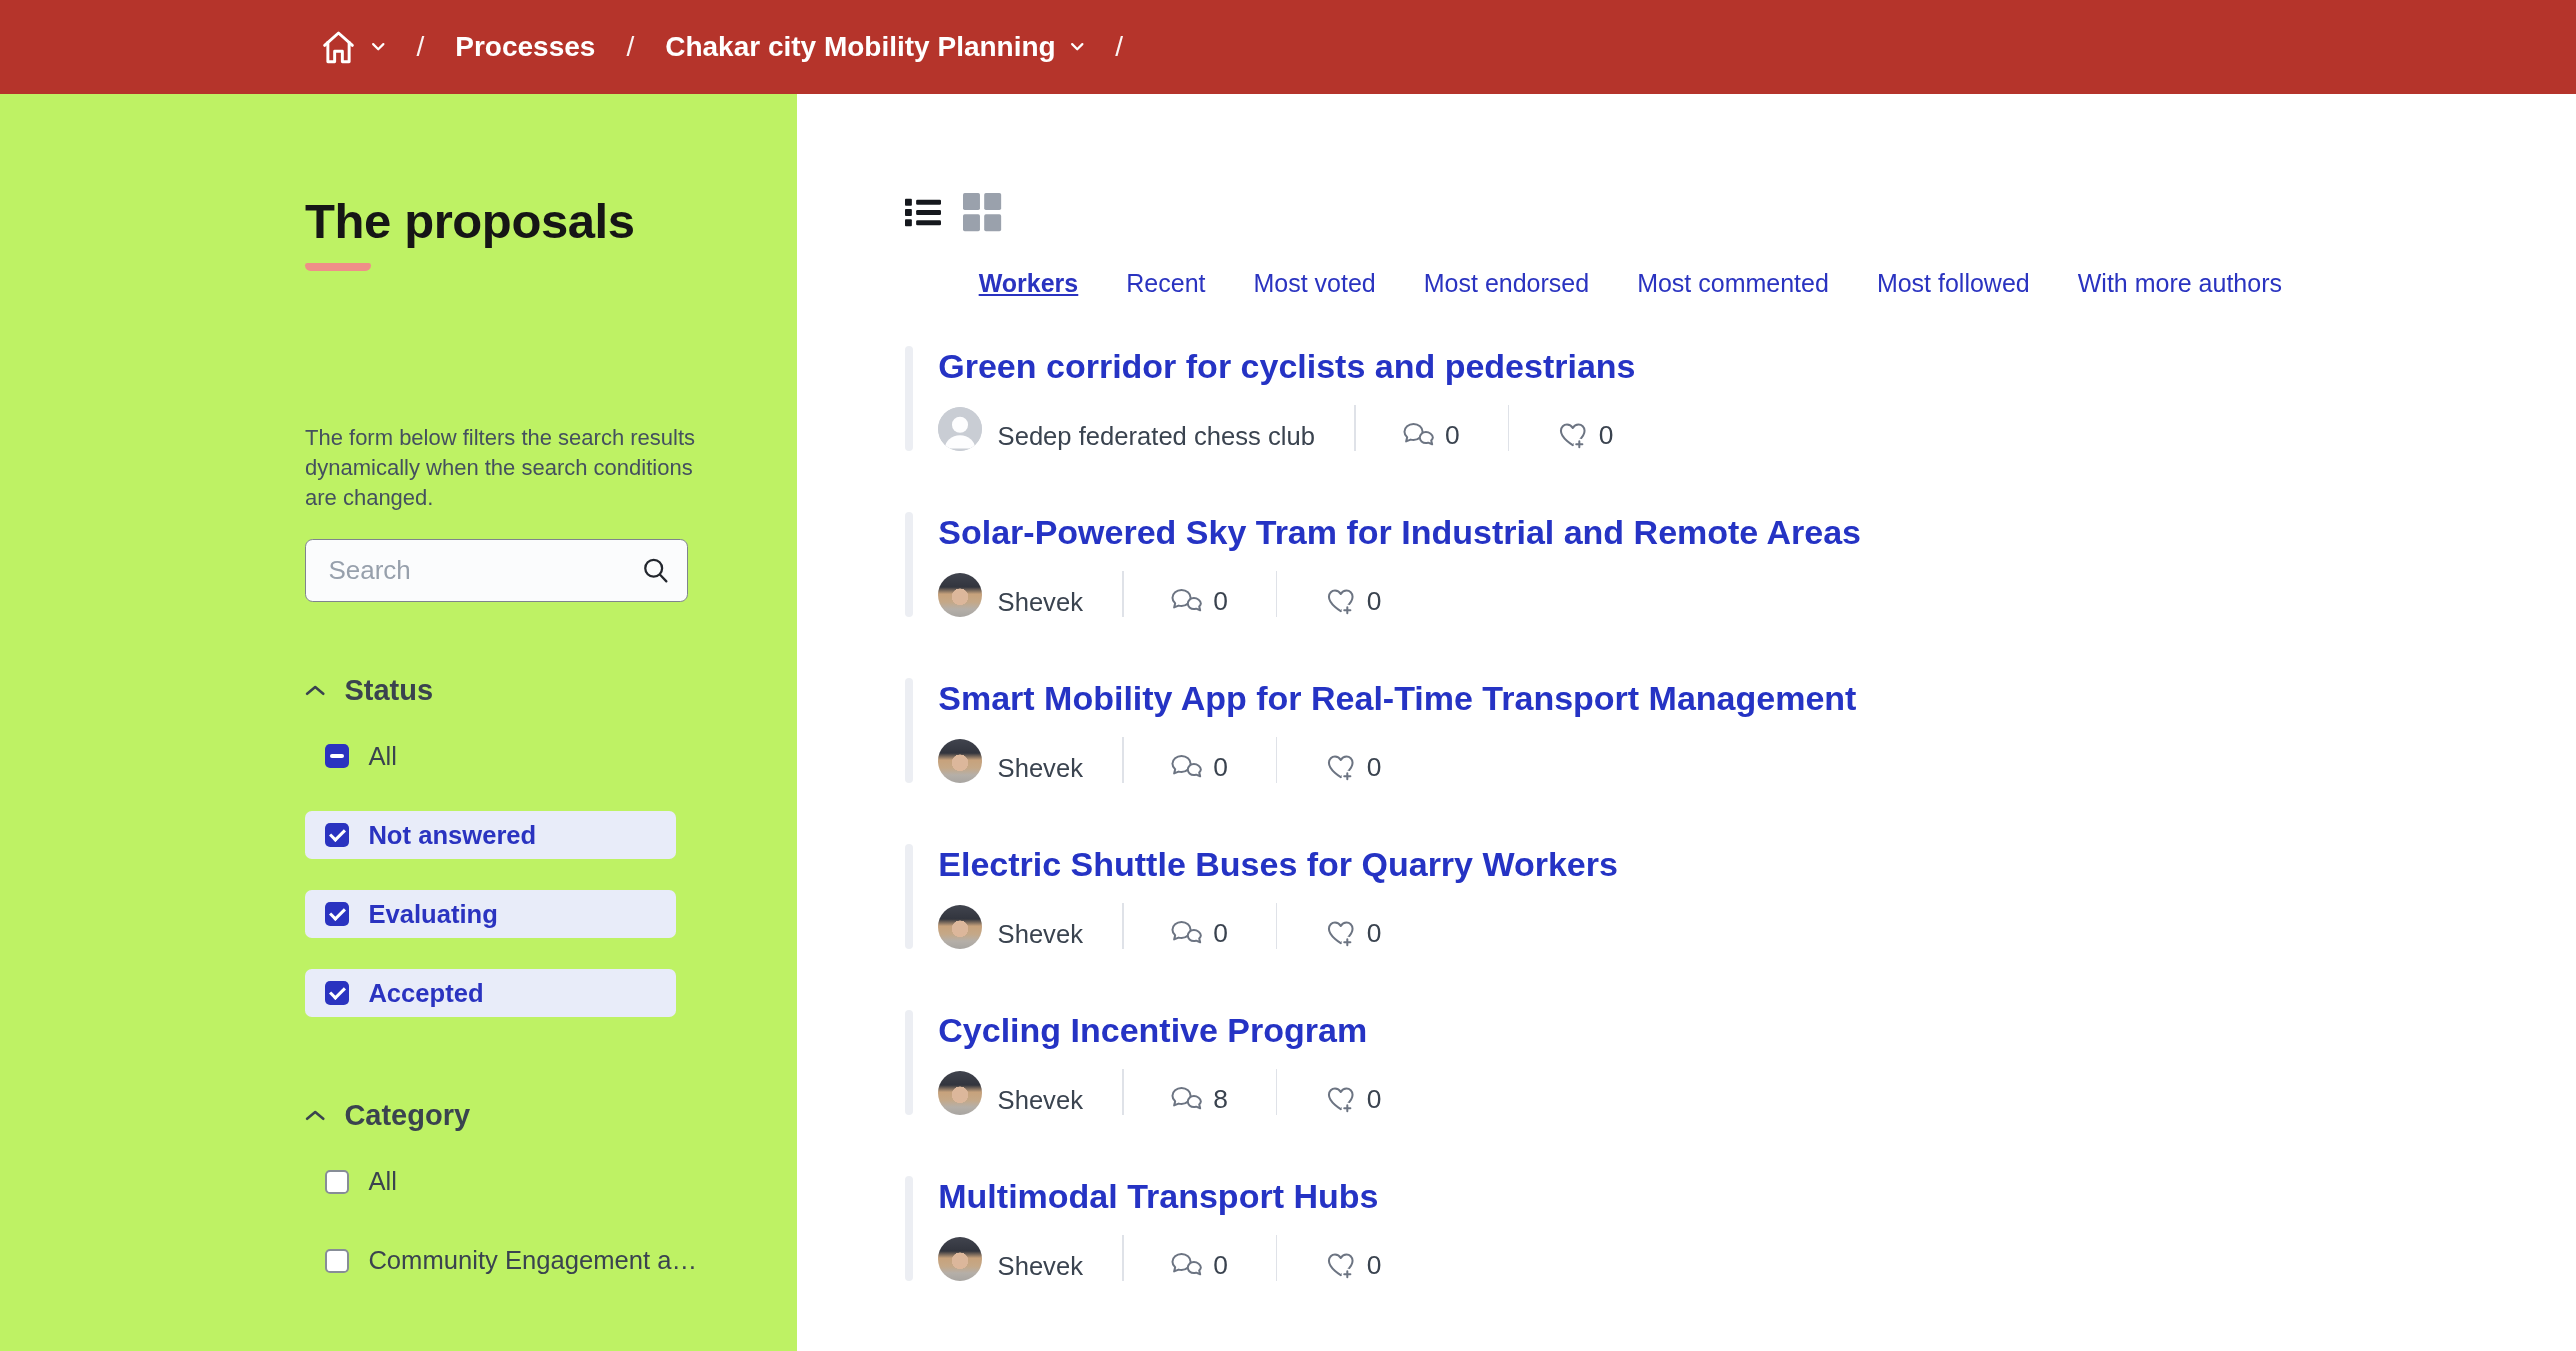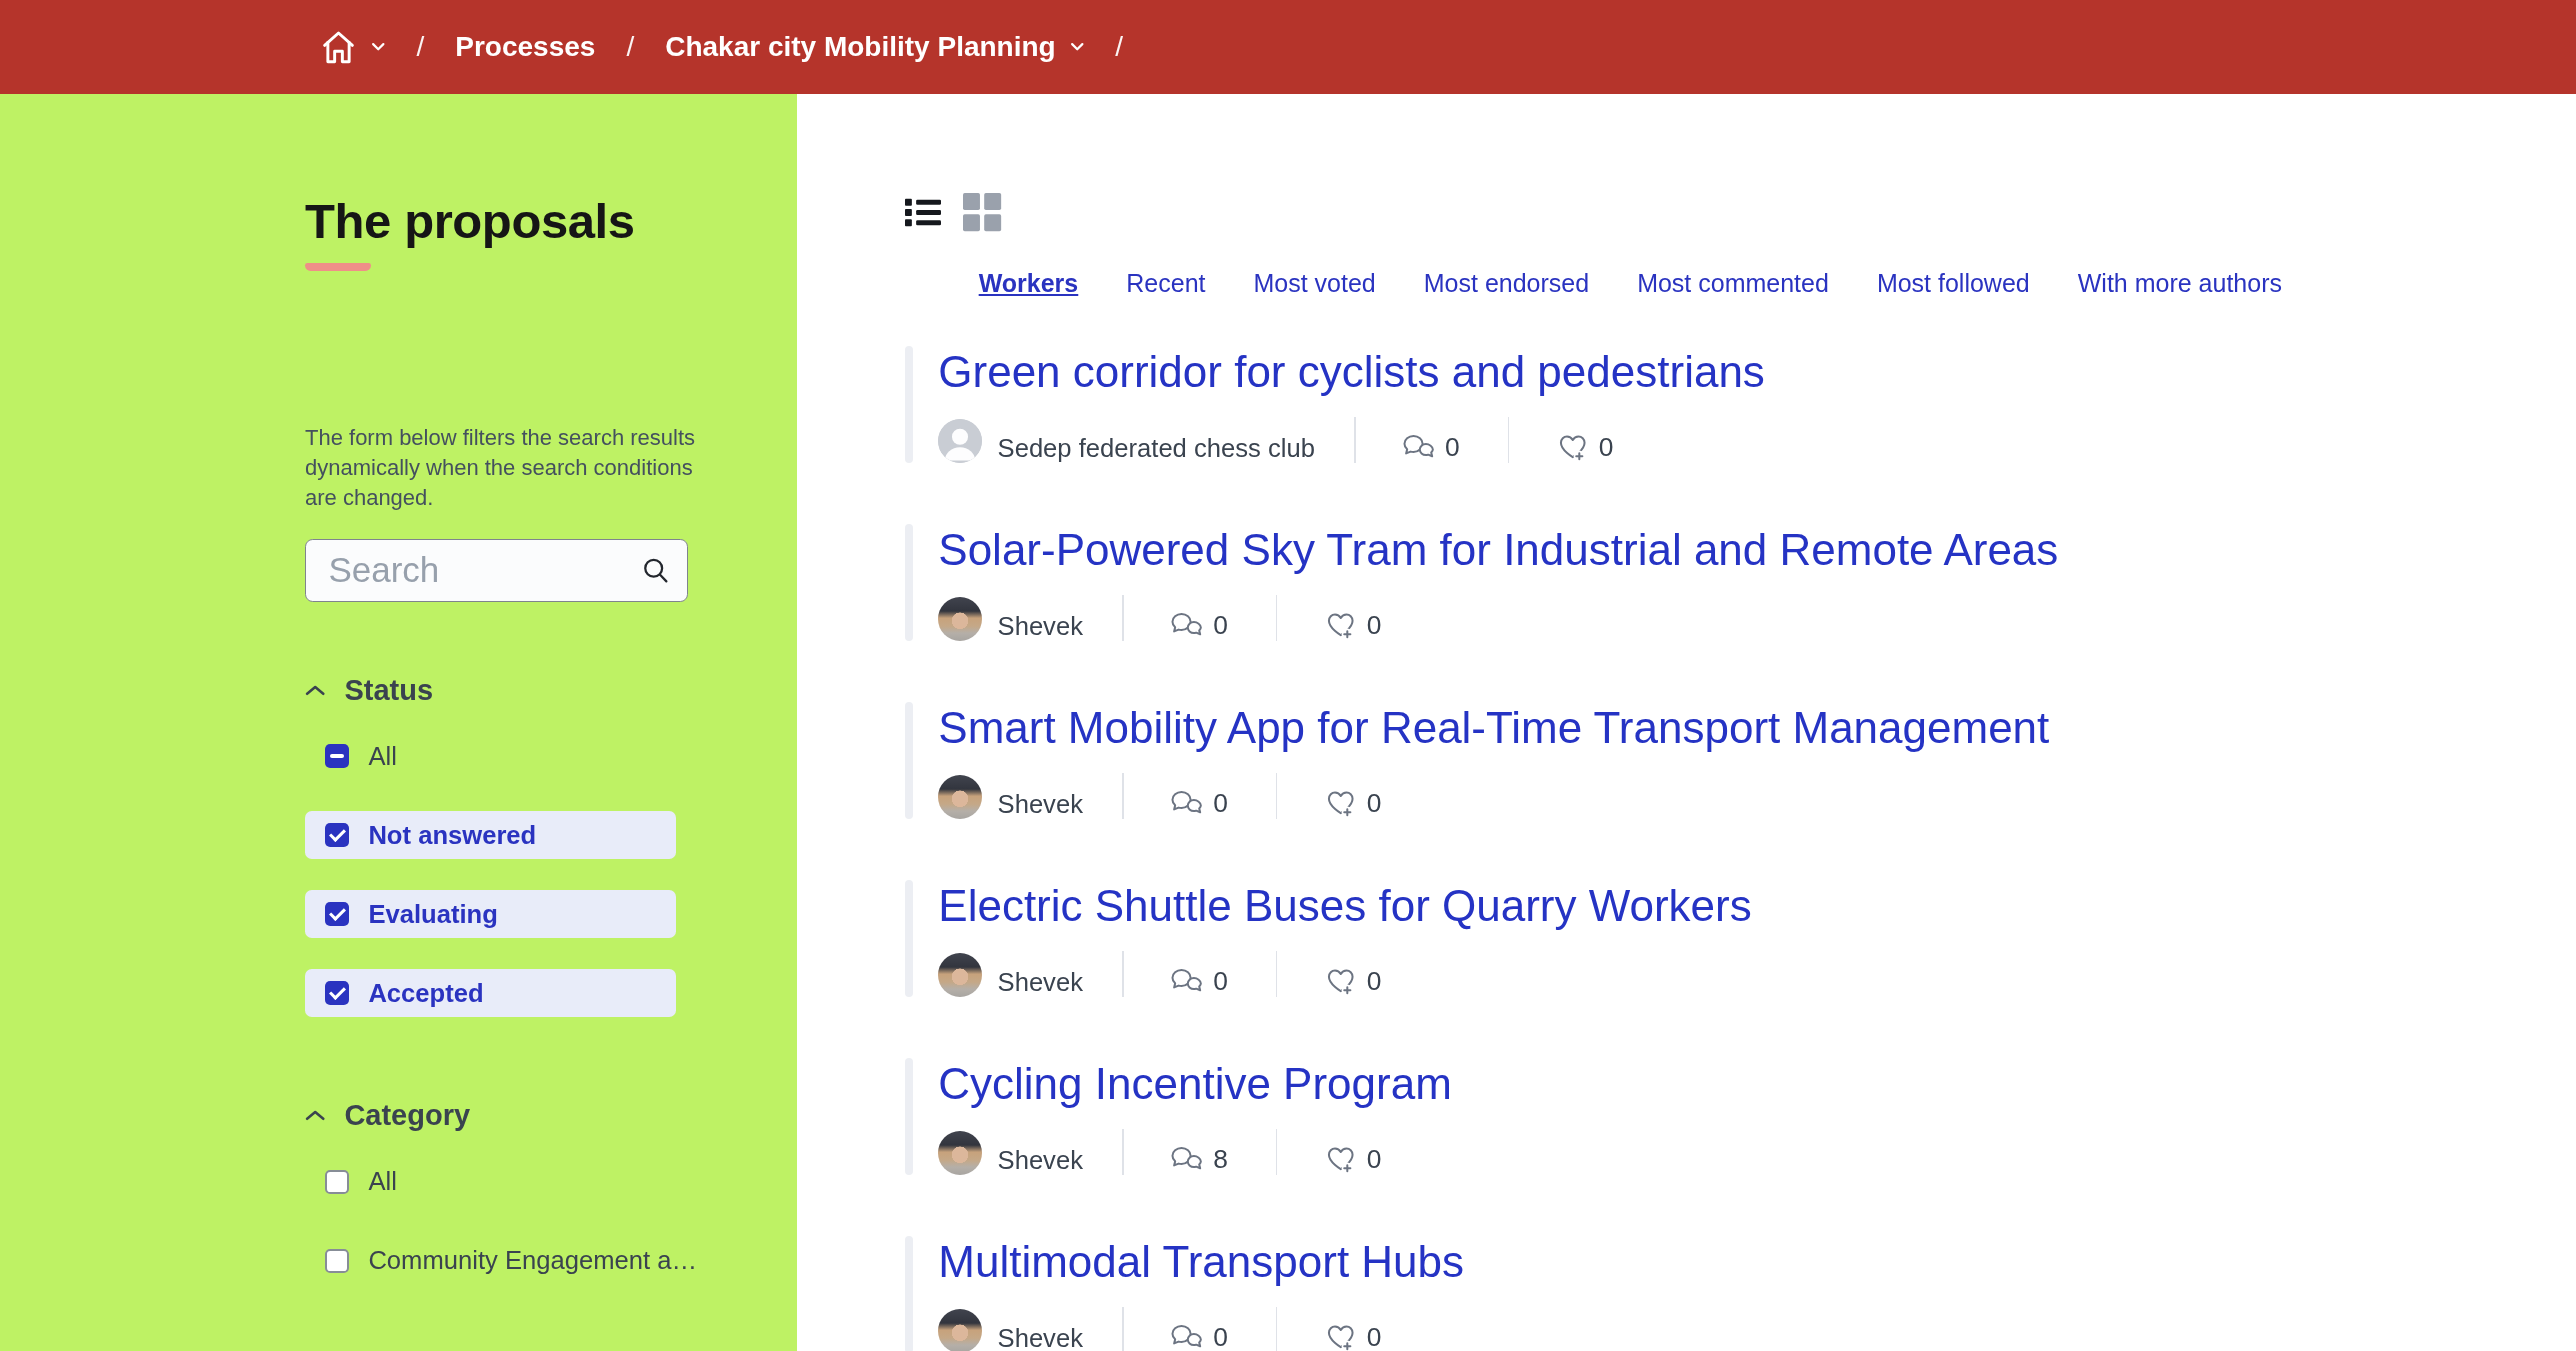--- a/index.html
+++ b/index.html
@@ -22,21 +22,21 @@
   .layout{display:flex;height:1257px;}
   .sidebar{width:797px;flex:none;background:#bef264;box-sizing:border-box;padding:98px 0 0 305px;}
   .main{flex:1;box-sizing:border-box;padding:90px 0 0 108px;}
 
   
   .sidebar h1{margin:0;font-size:49px;line-height:1.2;font-weight:700;color:#161616;letter-spacing:-0.4px;}
   .accent{width:66px;height:8.5px;background:#ef8f88;border-radius:2.6px 2.6px 6px 6px;margin-top:12px;}
   .note{width:400px;margin:152px 0 0 0;font-size:22px;line-height:1.36;color:#44505e;}
   .searchbox{margin-top:25.6px;width:383px;height:63px;background:#fbfcfd;border:1.7px solid #7f848e;border-radius:7.7px;
     display:flex;align-items:center;box-sizing:border-box;padding:0 17px 0 20.4px;}
-  .searchbox input{flex:1;border:none;outline:none;background:transparent;font-size:35px;color:#30363f;
+  .searchbox input{flex:1;border:none;outline:none;background:transparent;font-size:26px;color:#30363f;
     font-family:"Liberation Sans","DejaVu Sans",sans-serif;min-width:0;}
   .searchbox input::placeholder{color:#97a0ac;}
   .searchbox svg{flex:none;cursor:pointer;}
 
   .fsection{margin-top:72px;}
   .fsection + .fsection{margin-top:82px;}
   .fsection-head{display:flex;align-items:center;gap:19px;cursor:pointer;}
   .fsection-head svg{flex:none;}
   .fsection-title{margin:0;font-size:29px;font-weight:700;color:#3a434f;}
   .opts{margin-top:25.6px;}
@@ -61,21 +61,21 @@
   .view-toggle{display:flex;gap:22px;margin-top:8.5px;align-items:center;}
   .vt-btn{display:flex;align-items:center;justify-content:center;cursor:pointer;background:none;border:none;padding:0;}
 
   .sort-row{width:1377px;display:flex;justify-content:flex-end;gap:48px;margin-top:37px;font-size:25px;align-items:baseline;}
   .sort-link{color:#2a33c0;text-decoration:none;white-space:nowrap;}
   .sort-link.active{font-weight:700;text-decoration:underline;}
 
   #proposal-list{margin-top:48px;}
   .proposal{display:flex;margin-bottom:61px;}
   .edgebar{width:7.7px;border-radius:4.3px;background:#eceef3;align-self:stretch;margin-right:25.6px;flex:none;}
-  .ptitle{display:inline-block;font-size:44px;font-weight:400;color:#2533c4;text-decoration:none;line-height:1.2;}
+  .ptitle{display:inline-block;font-size:34px;font-weight:700;color:#2533c4;text-decoration:none;line-height:1.2;}
   .pmeta{display:flex;align-items:flex-end;margin-top:15.3px;height:49px;}
   .avatar{width:44px;height:44px;border-radius:50%;overflow:hidden;flex:none;background:#c9cdd4;}
   .avatar svg{display:block;width:100%;height:100%;}
   .avatar.photo{background:
     radial-gradient(circle at 50% 54%, #dcb79b 0 25%, rgba(0,0,0,0) 26%),
     linear-gradient(180deg,#41444e 0%,#32353e 32%,#c7a27c 48%,#c5a887 66%,#b5afa8 82%,#a8a5a1 100%);}
   .pauthor{margin-left:15.3px;font-size:25.6px;color:#3a434f;padding-right:39px;white-space:nowrap;}
   .vdiv{width:1.7px;height:46px;background:#dfe2e8;flex:none;}
   .stat{width:152px;display:flex;justify-content:center;align-items:center;gap:10.2px;}
   .stat svg{flex:none;}

